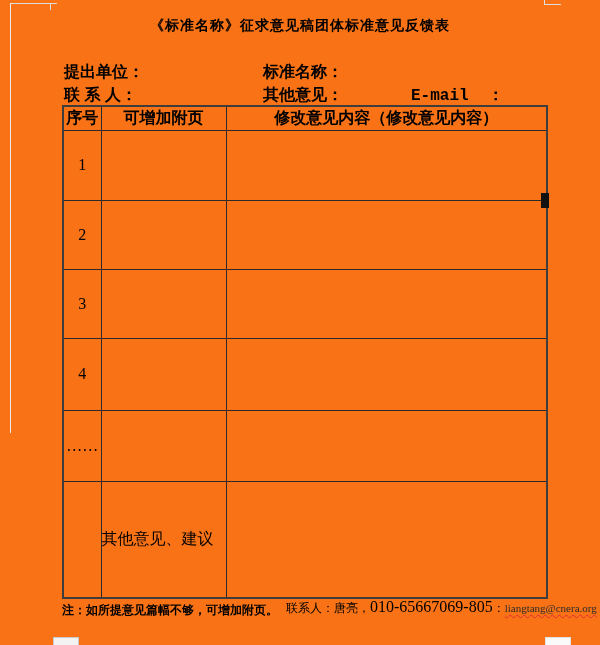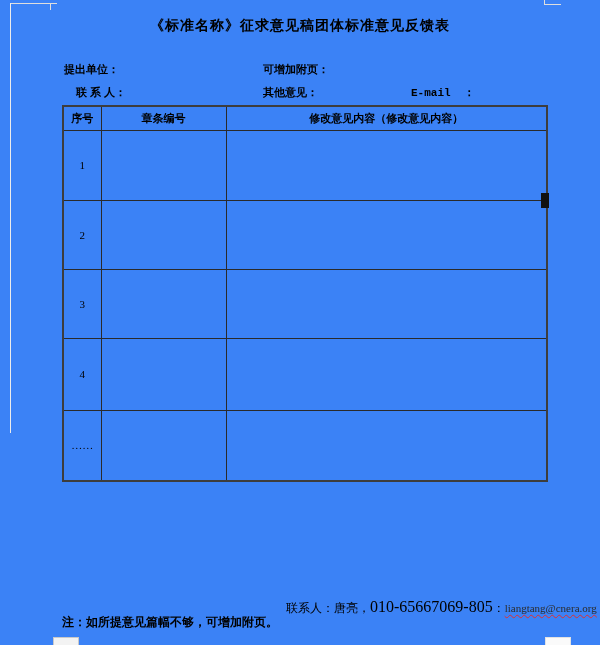--- a/index.html
+++ b/index.html
@@ -1,57 +1,57 @@
 <!DOCTYPE html>
 <html><head>
 <meta charset="utf-8">
 <style>
   html,body{margin:0;padding:0;background:#ffffff;}
   body{
     width:600px;height:645px;position:relative;overflow:hidden;
     font-family:"Liberation Sans","DejaVu Sans",sans-serif;
     color:#000;
   }
-  .page{position:absolute;inset:0;background:#3b82f6;}
+  .page{position:absolute;inset:0;background:#f97316;}
 
   
   .mark{position:absolute;background:#dedede;}
   .boxmark{position:absolute;border:1px solid #c9c9c9;background:#f3f3f3;}
 
   .title{
     position:absolute;top:17px;left:0;width:100%;
     text-align:center;font-size:14px;font-weight:bold;letter-spacing:1px;
   }
 
   .lbl{
-    position:absolute;font-size:11px;font-weight:bold;white-space:pre;
+    position:absolute;font-size:16px;font-weight:bold;white-space:pre;
   }
   .mono{font-family:"Liberation Mono","DejaVu Sans Mono",monospace;padding-left:24px;}
 
   table.form{
     position:absolute;left:62px;top:105px;
     border-collapse:collapse;table-layout:fixed;width:486px;
     border:2px solid #3d3d3d;
   }
   table.form th, table.form td{
     border:1px solid #2a2a2a;padding:0;vertical-align:middle;
-    font-size:11px;overflow:hidden;
+    font-size:16px;overflow:hidden;
   }
   table.form th{font-weight:bold;text-align:center;}
   td.num{
     text-align:center;
     font-family:"Liberation Serif","DejaVu Serif",serif;
     font-size:12px;
   }
   td.other-cell{
     text-align:left;padding-left:6px;font-weight:normal;font-size:12px;
   }
 
   .note-line{position:absolute;top:598px;left:0;width:100%;font-size:12px;}
-  .note{position:absolute;left:62px;top:16px;font-weight:bold;white-space:pre;}
+  .note{position:absolute;left:62px;top:4px;font-weight:bold;white-space:pre;}
   .contact{position:absolute;left:286px;top:0;white-space:pre;}
   .contact .cn{font-weight:normal;}
   .contact .phone{
     font-family:"Liberation Serif","DejaVu Serif",serif;font-size:16px;
   }
   .contact .email{
     font-family:"Liberation Serif","DejaVu Serif",serif;font-size:11px;
     color:#2b2b2b;filter:blur(0.4px);
     text-decoration:underline wavy #e03030 1px;
     text-underline-offset:2px;
@@ -69,35 +69,35 @@
   <div class="mark" style="left:50px;top:3px;width:1px;height:7px;"></div>
   <div class="mark" style="left:10px;top:3px;width:1px;height:430px;background:#ececec;"></div>
   <div class="mark" style="left:544px;top:0;width:1px;height:5px;"></div>
   <div class="mark" style="left:544px;top:4px;width:17px;height:1px;"></div>
   <div class="boxmark" style="left:53px;top:637px;width:24px;height:8px;"></div>
   <div class="boxmark" style="left:545px;top:637px;width:24px;height:8px;border-color:#e2e2e2;background:#fafafa;"></div>
 
   <div class="title">《标准名称》征求意见稿团体标准意见反馈表</div>
 
   <span class="lbl" style="left:64px;top:62px;">提出单位：</span>
-  <span class="lbl" style="left:263px;top:62px;">可增加附页：</span>
-  <span class="lbl" style="left:76px;top:85px;">联 系 人：</span>
+  <span class="lbl" style="left:263px;top:62px;">标准名称：</span>
+  <span class="lbl" style="left:64px;top:85px;">联 系 人：</span>
   <span class="lbl" style="left:263px;top:85px;">其他意见：</span>
   <span class="lbl mono" style="left:387px;top:85px;">E-mail  ：</span>
 
   <table class="form">
     <colgroup>
         <col style="width:38px">
         <col style="width:125px">
         <col>
       </colgroup>
     <thead>
       <tr style="height:24px;">
         <th>序号</th>
-        <th>章条编号</th>
+        <th>可增加附页</th>
         <th>修改意见内容（修改意见内容）</th>
       </tr>
     </thead>
     <tbody>
       <tr style="height:70px;">
         <td class="num">1</td>
         <td></td>
         <td></td>
       </tr>
       <tr style="height:69px;">
@@ -113,20 +113,25 @@
       <tr style="height:72px;">
         <td class="num">4</td>
         <td></td>
         <td></td>
       </tr>
       <tr style="height:71px;">
         <td class="num">……</td>
         <td></td>
         <td></td>
       </tr>
+      <tr style="height:117px;">
+        <td class="num"></td>
+        <td class="other-cell">其他意见、建议</td>
+        <td></td>
+      </tr>
     </tbody>
   </table>
 
   <div class="stray"></div>
 
   <div class="note-line">
     <span class="note">注：如所提意见篇幅不够，可增加附页。</span>
     <span class="contact"><span class="cn">联系人：唐亮，</span><span class="phone">010-65667069-805</span><span class="cn">：</span><span class="email">liangtang@cnera.org</span></span>
   </div>
 

